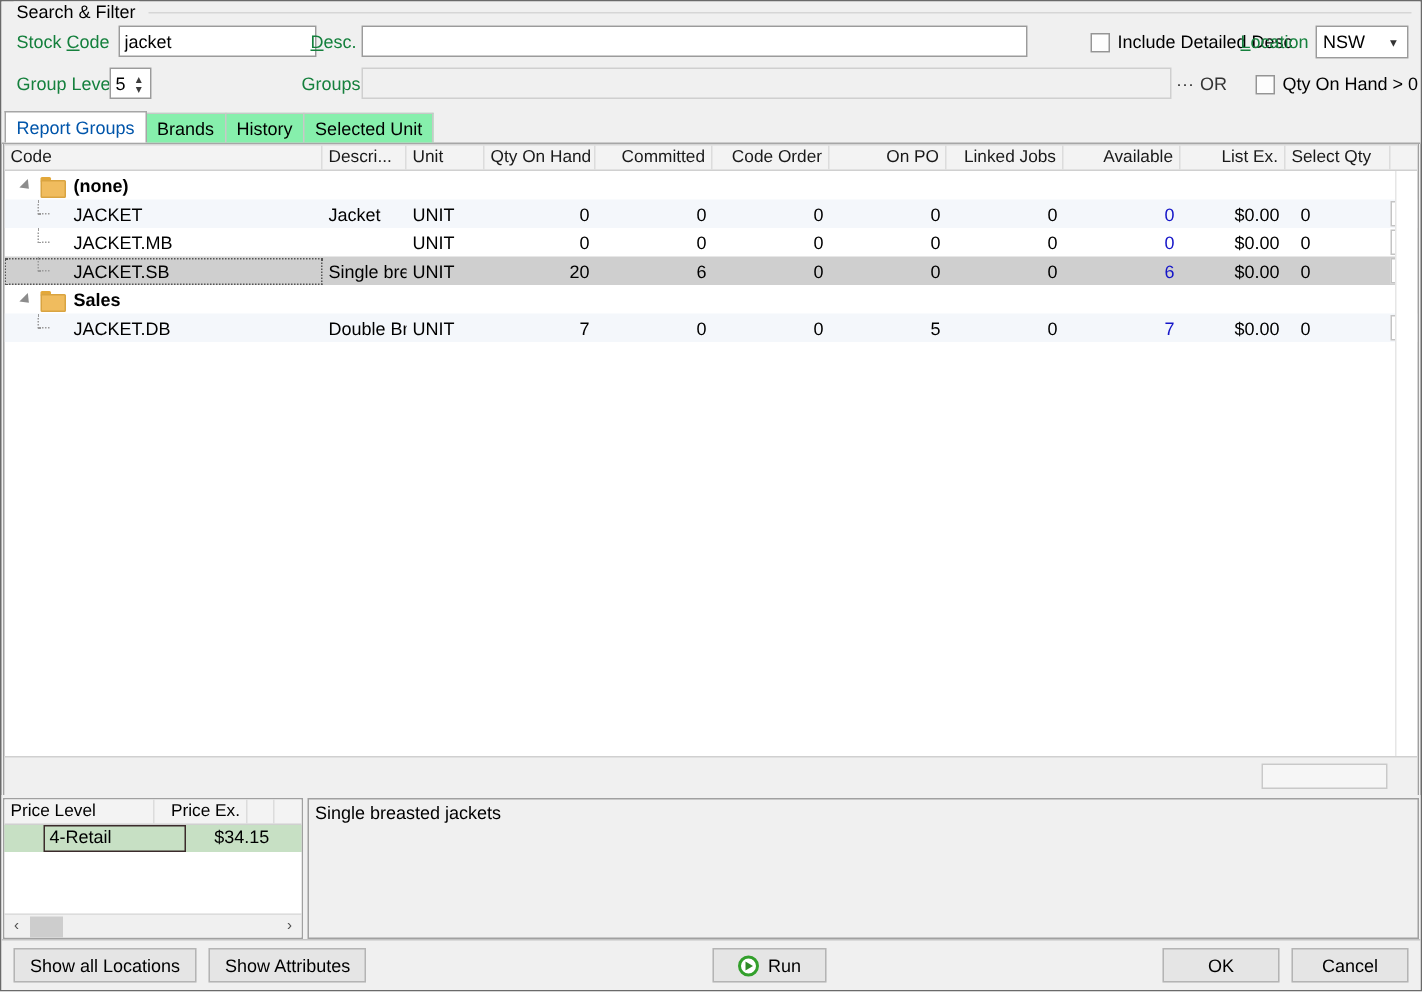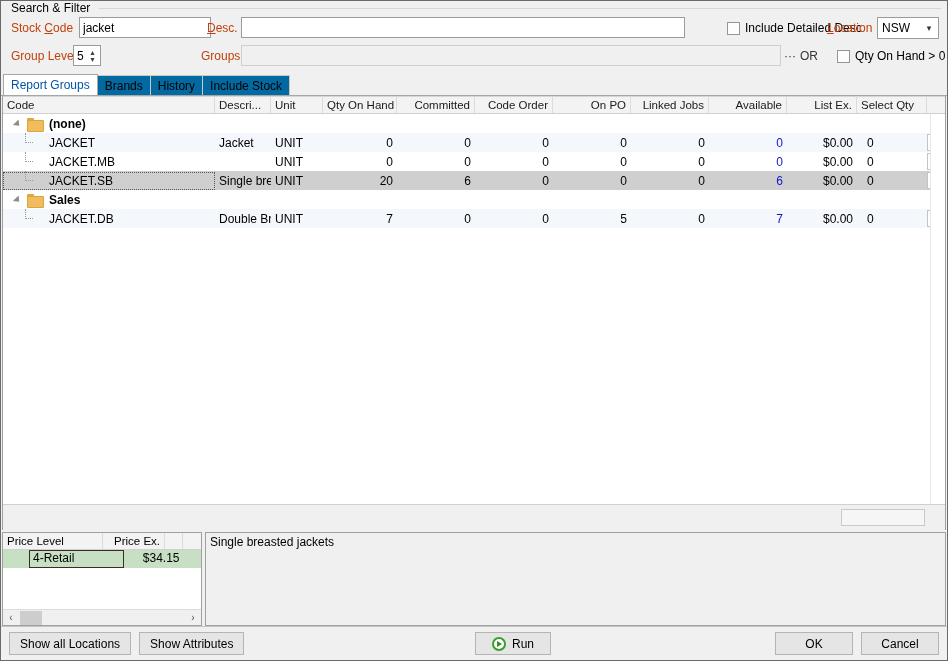--- a/index.html
+++ b/index.html
@@ -85,21 +85,21 @@
   .group-line-right {
     position: absolute;
     top: 7px; right: 6px;
     height: 1px; background: #d6d6d6;
   }
   .row1 { position: absolute; left: 0; top: 16px; width: 100%; height: 24px; }
   .row2 { position: absolute; left: 0; top: 44px; width: 100%; height: 24px; }
 
   .lbl {
     position: absolute;
-    font-size: 12px; color: #c2410c;
+    font-size: 12px; color: #15803d;
     line-height: 20px;
     white-space: nowrap;
   }
   .lbl u { text-decoration: underline; }
 
   .txtbox {
     position: absolute;
     border: 1px solid #9b9b9b;
     background: #ffffff;
     height: 21px;
@@ -180,21 +180,21 @@
     background: #f0f0f0;
     border-bottom: 1px solid #a6a6a6;
   }
   .tab {
     height: 20px;
     padding: 0 7px;
     font-size: 12px;
     display: flex; align-items: center;
     border: 1px solid #c8c8c8;
     border-bottom: none;
-    background: #0369a1;
+    background: #86efac;
     color: #000;
     margin-right: -1px;
   }
   .tab.active {
     background: #ffffff;
     color: #0055aa;
     border-color: #a6a6a6;
     position: relative; z-index: 3;
     height: 21px;
   }
@@ -464,21 +464,21 @@
     <div class="tab active">
       <span>Report Groups</span>
     </div>
     <div class="tab">
       <span>Brands</span>
     </div>
     <div class="tab">
       <span>History</span>
     </div>
     <div class="tab">
-      <span>Include Stock</span>
+      <span>Selected Unit</span>
     </div>
   </div>
 
   <div class="grid-area">
     <div class="grid-header">
       <div class="gh" style="width:212px;">Code</div>
       <div class="gh" style="width:56px;">Descri...</div>
       <div class="gh" style="width:52px;">Unit</div>
       <div class="gh r" style="width:74px;">Qty On Hand</div>
       <div class="gh r" style="width:78px;">Committed</div>

